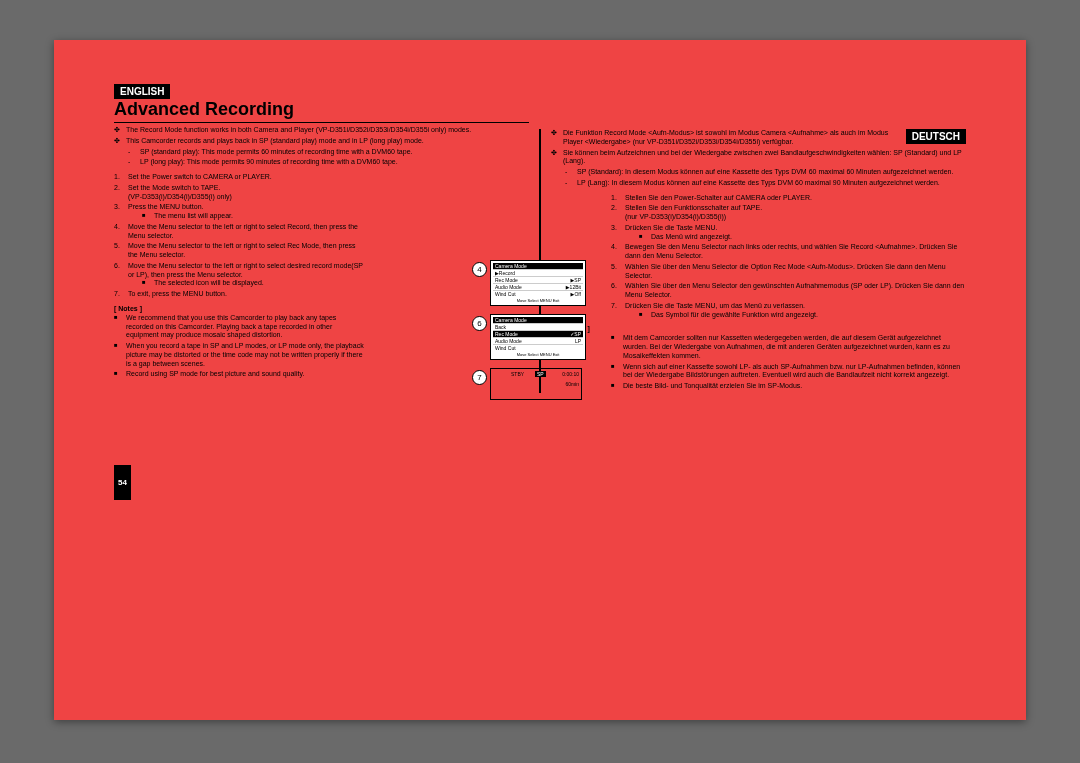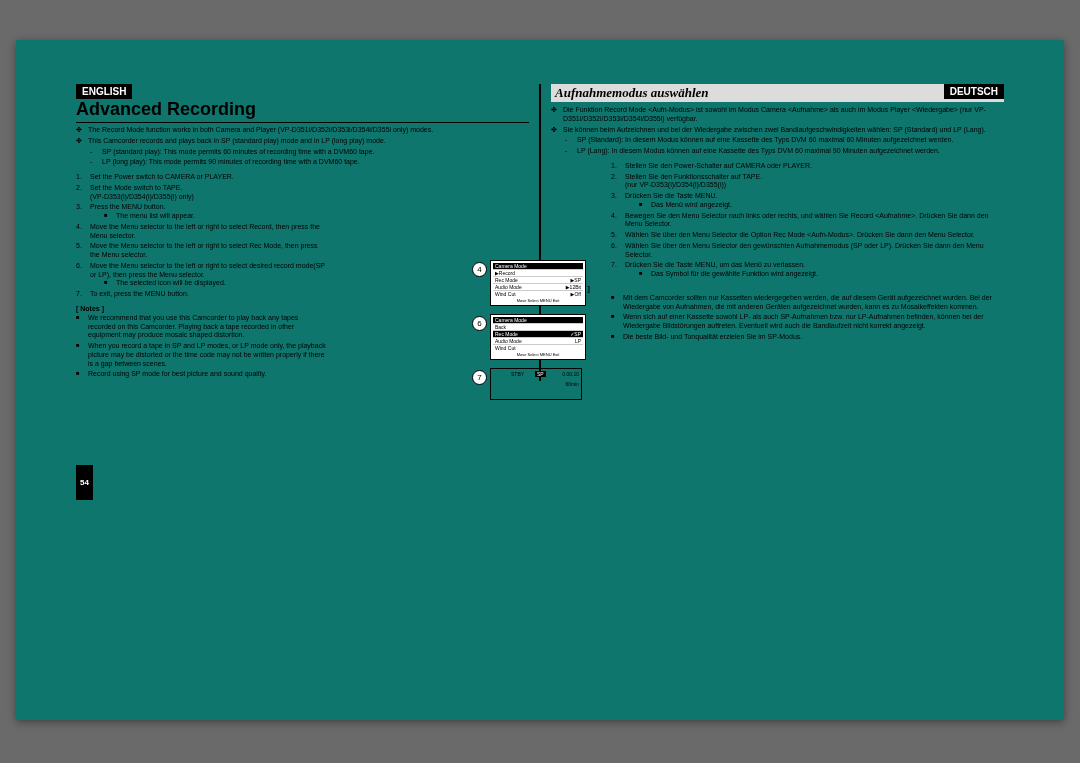--- a/index.html
+++ b/index.html
@@ -4,38 +4,38 @@
 <style>
 body {
   margin: 0;
   background: #6a6a6a;
   font-family: Arial, Helvetica, sans-serif;
   width: 1080px;
   height: 763px;
   overflow: hidden;
 }
 .page {
-  background: #0f766e;
-  width: 1048px;
+  background: #ef4444;
+  width: 972px;
   height: 680px;
   margin: 40px auto;
   position: relative;
   box-shadow: 0 2px 8px rgba(0,0,0,.4);
   padding: 44px 60px 20px 60px;
   box-sizing: border-box;
 }
 .cols {
   display: flex;
 }
 .col {
   flex: 1;
   position: relative;
 }
 .col.en { padding-right: 10px; }
-.col.de { padding-left: 10px; border-left: 2px solid #000; }
+.col.de { padding-left: 10px; border-left: 2px solid #000; margin-top: 45px; }
 .lang-tag {
   background: #000;
   color: #fff;
   font-weight: bold;
   font-size: 10px;
   padding: 2px 6px;
   display: inline-block;
 }
 .lang-tag.en-tag { float: left; }
 .lang-tag.de-tag { float: right; }
@@ -212,21 +212,20 @@
       <div class="notes-head brack">Notes</div>
       <ul class="bullets square" style="max-width:250px">
         <li>We recommend that you use this Camcorder to play back any tapes recorded on this Camcorder. Playing back a tape recorded in other equipment may produce mosaic shaped distortion.</li>
         <li>When you record a tape in SP and LP modes, or LP mode only, the playback picture may be distorted or the time code may not be written properly if there is a gap between scenes.</li>
         <li>Record using SP mode for best picture and sound quality.</li>
       </ul>
     </div>
 
     <div class="col de">
       <span class="lang-tag de-tag">DEUTSCH</span>
-      <h2>Aufnahmemodus auswählen</h2>
 
       <ul class="bullets diamond">
         <li>Die Funktion Record Mode &lt;Aufn-Modus&gt; ist sowohl im Modus Camera &lt;Aufnahme&gt; als auch im Modus Player &lt;Wiedergabe&gt; (nur VP-D351i/D352i/D353i/D354i/D355i) verfügbar.</li>
         <li>Sie können beim Aufzeichnen und bei der Wiedergabe zwischen zwei Bandlaufgeschwindigkeiten wählen: SP (Standard) und LP (Lang).</li>
       </ul>
       <ul class="bullets dash sub">
         <li>SP (Standard): In diesem Modus können auf eine Kassette des Typs DVM 60 maximal 60 Minuten aufgezeichnet werden.</li>
         <li>LP (Lang): In diesem Modus können auf eine Kassette des Typs DVM 60 maximal 90 Minuten aufgezeichnet werden.</li>
       </ul>
 

